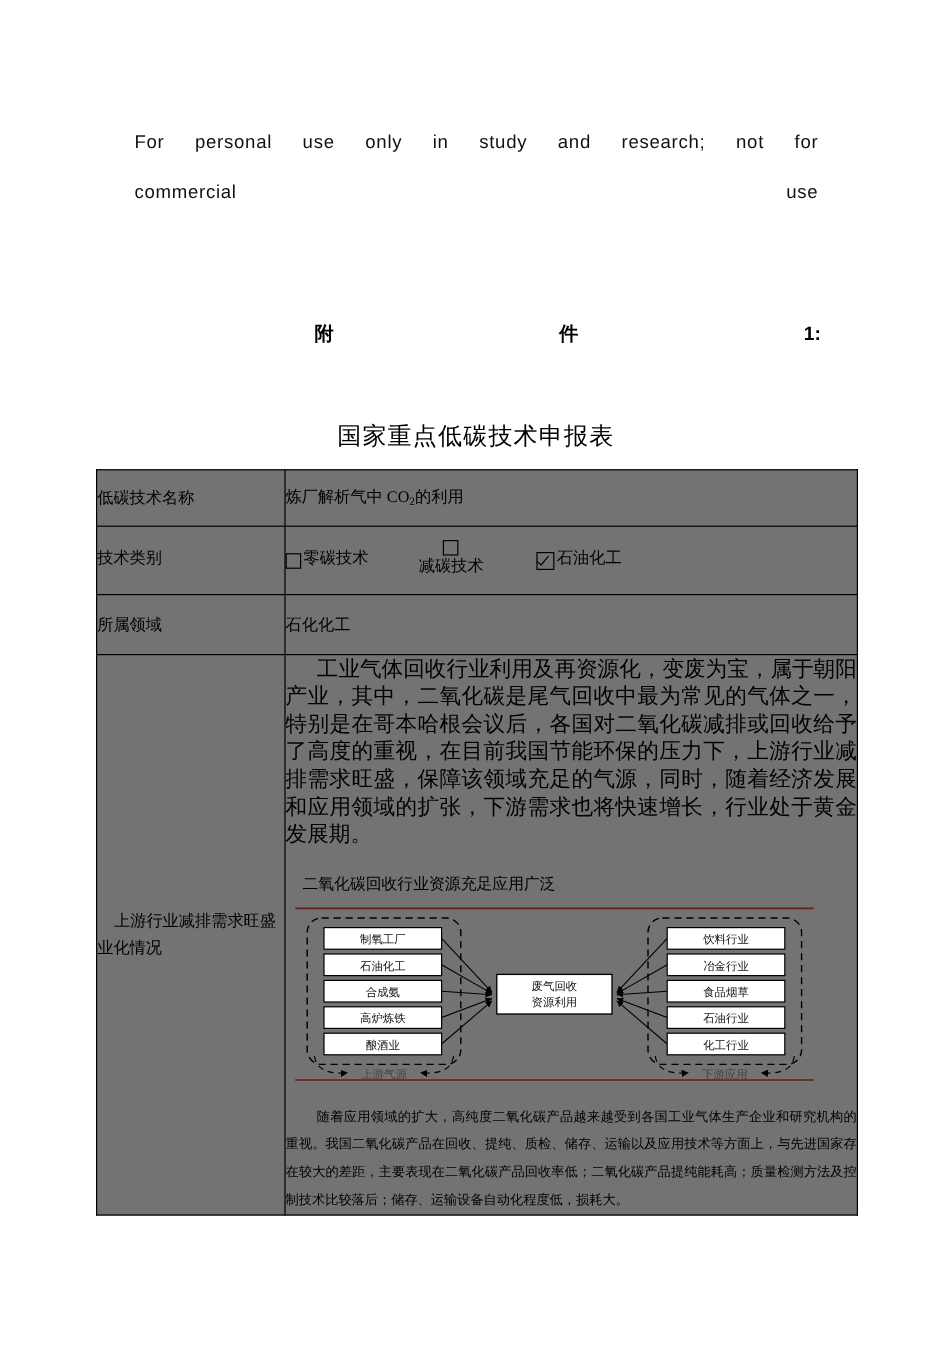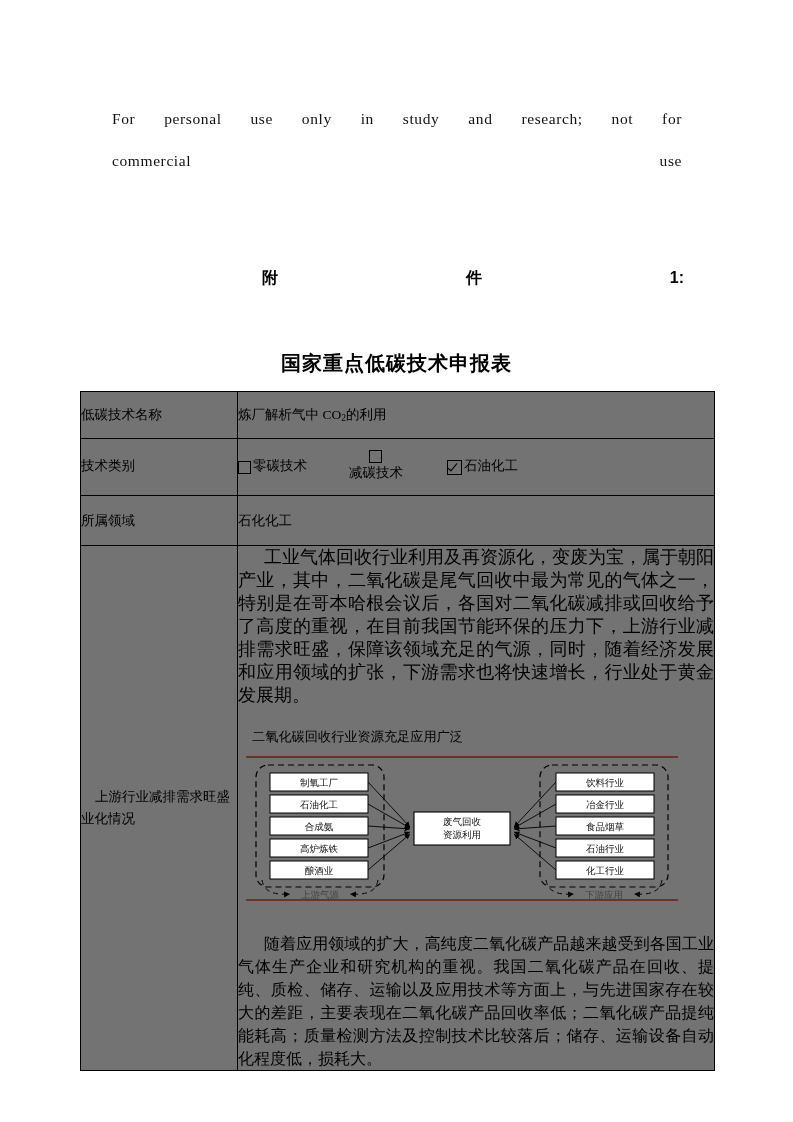--- a/index.html
+++ b/index.html
@@ -16,21 +16,21 @@
     color: #000;
     overflow: hidden;
   }
 
   
   .notice {
     position: absolute;
     left: 112px;
     top: 100px;
     width: 570px;
-    font-family: Liberation Serif, serif;
+    font-family: Liberation Sans, sans-serif;
     font-size: 15.5px;
     letter-spacing: 0.6px;
     color: #111;
   }
   .notice-line-1 {
     text-align: justify;
     text-align-last: justify;
     line-height: 38px;
     white-space: nowrap;
   }
@@ -57,21 +57,21 @@
 
   
   .doc-title {
     position: absolute;
     left: 0;
     top: 350px;
     width: 793px;
     text-align: center;
     font-family: "Liberation Sans", "DejaVu Sans", sans-serif;
     font-size: 20px;
-    font-weight: 700;
+    font-weight: 400;
     letter-spacing: 1px;
     color: #000;
   }
 
   
   .form-table {
     position: absolute;
     left: 80px;
     top: 391px;
     width: 634px;
@@ -170,25 +170,25 @@
     color: #000;
   }
   .subhead {
     font-size: 13.2px;
     line-height: 23px;
     margin: 18px 0 4px 0;
     text-indent: 14px;
     color: #000;
   }
   .para-last {
-    font-size: 16px;
+    font-size: 11px;
     line-height: 23px;
     text-align: justify;
     text-indent: 26px;
-    margin: 26px 0 0 0;
+    margin: 14px 0 0 0;
     color: #000;
   }
 
   
   .diagram-wrap {
     margin: 6px 0 0 0;
     position: relative;
     height: 152px;
   }
   .diagram-svg { display: block; }

